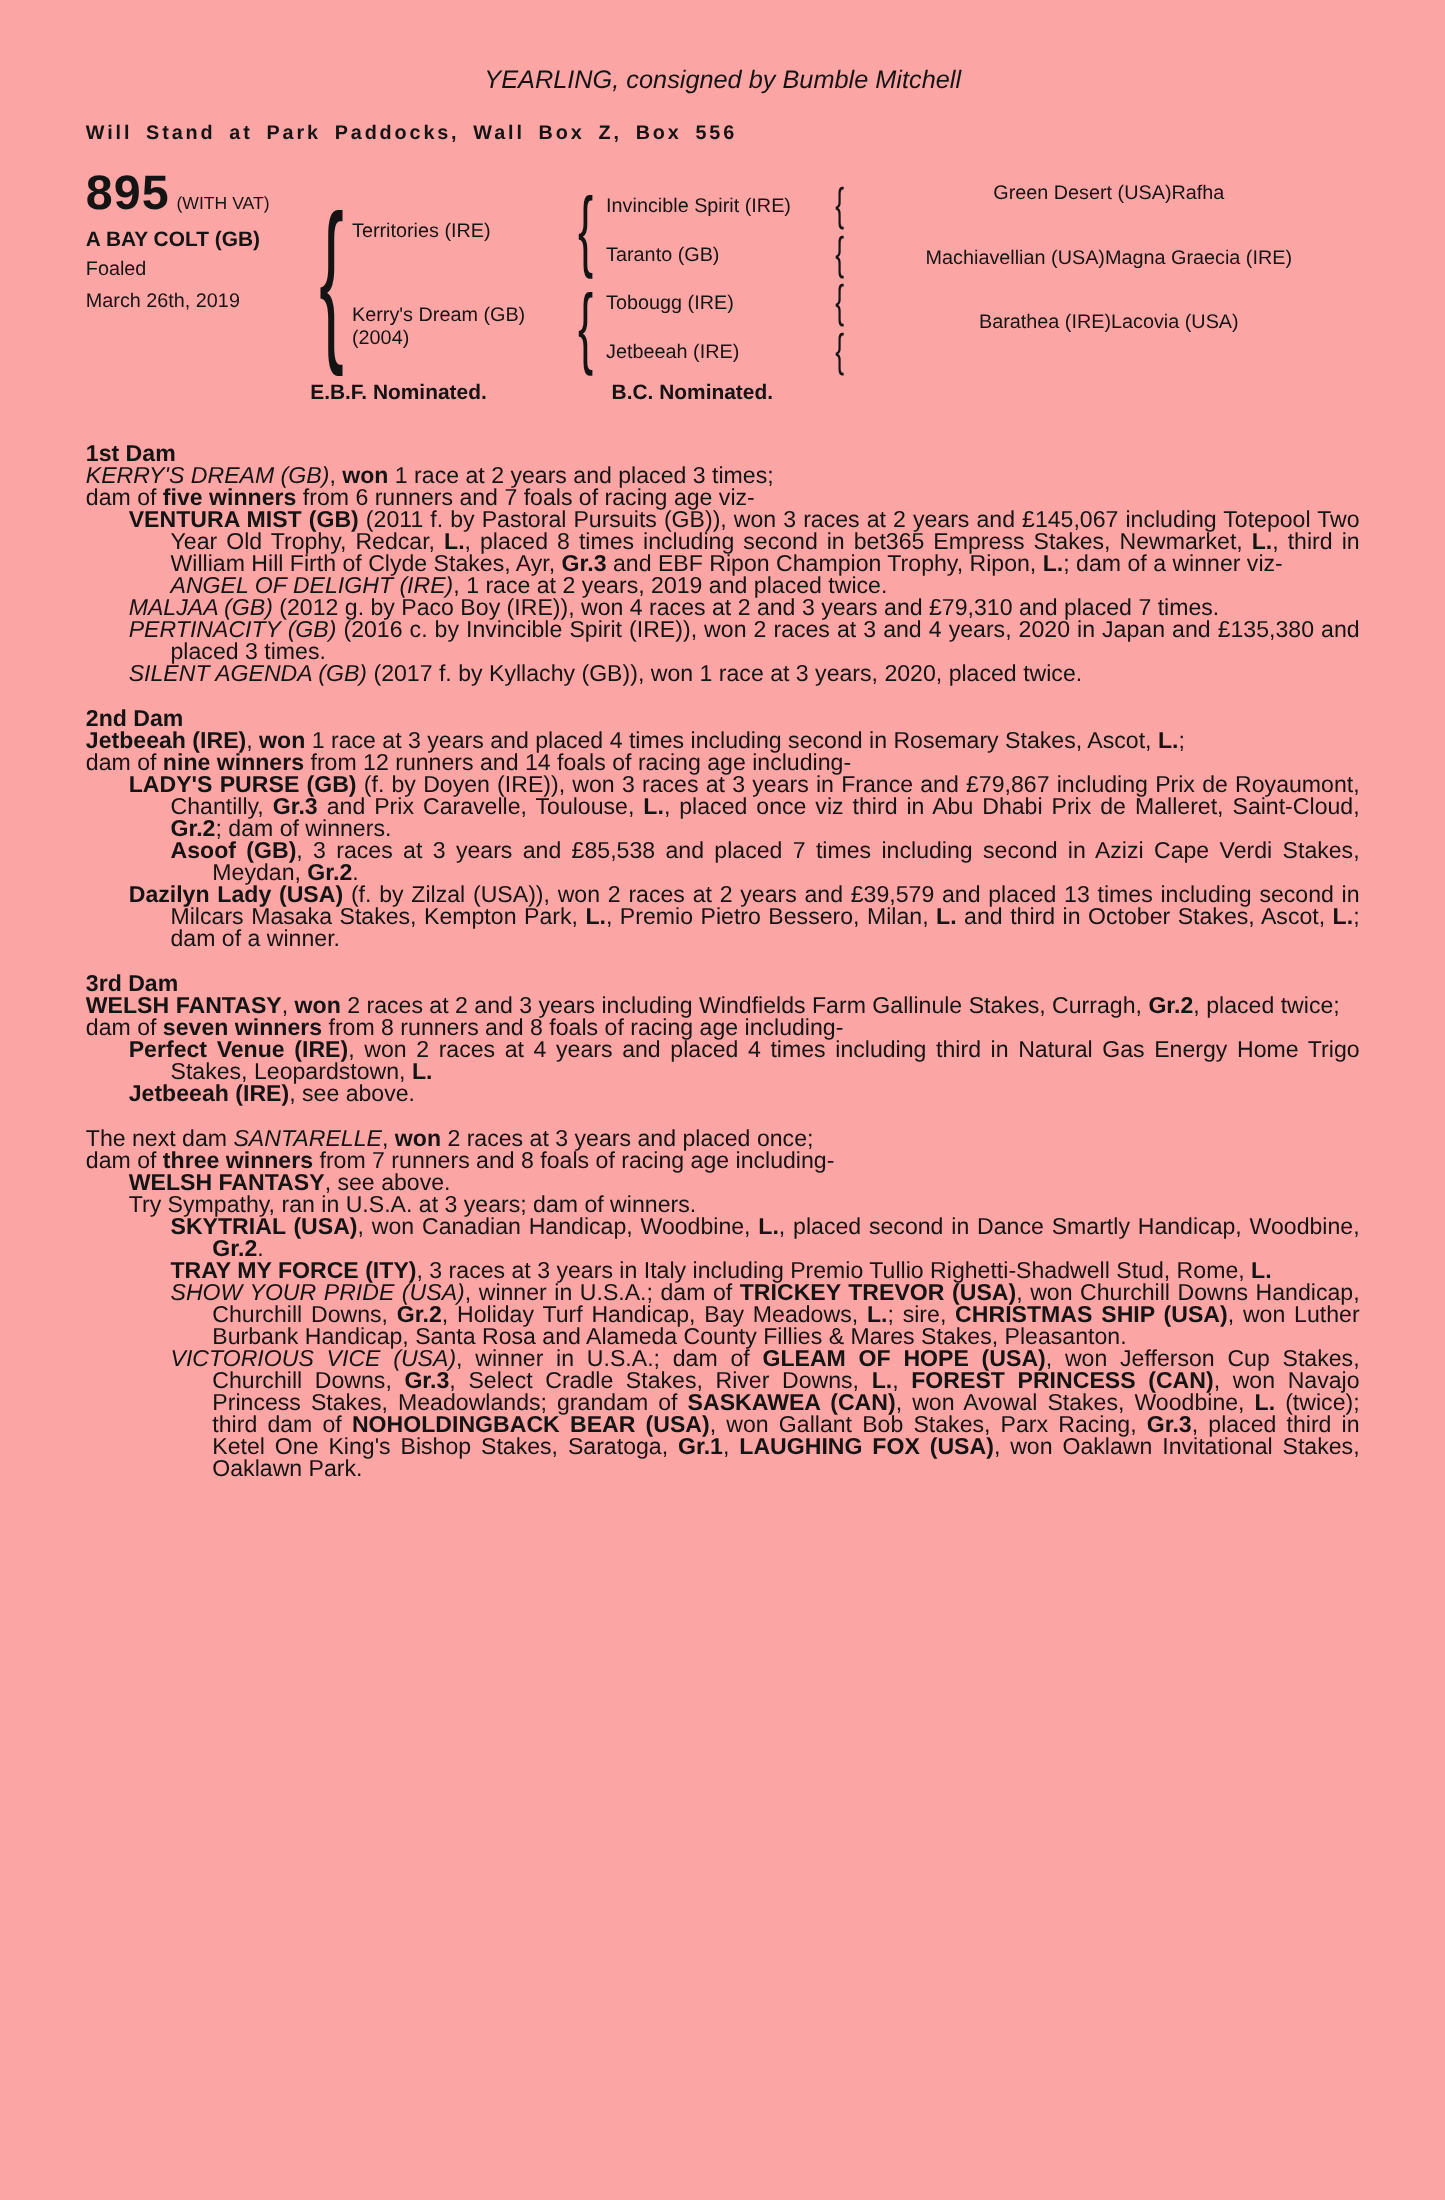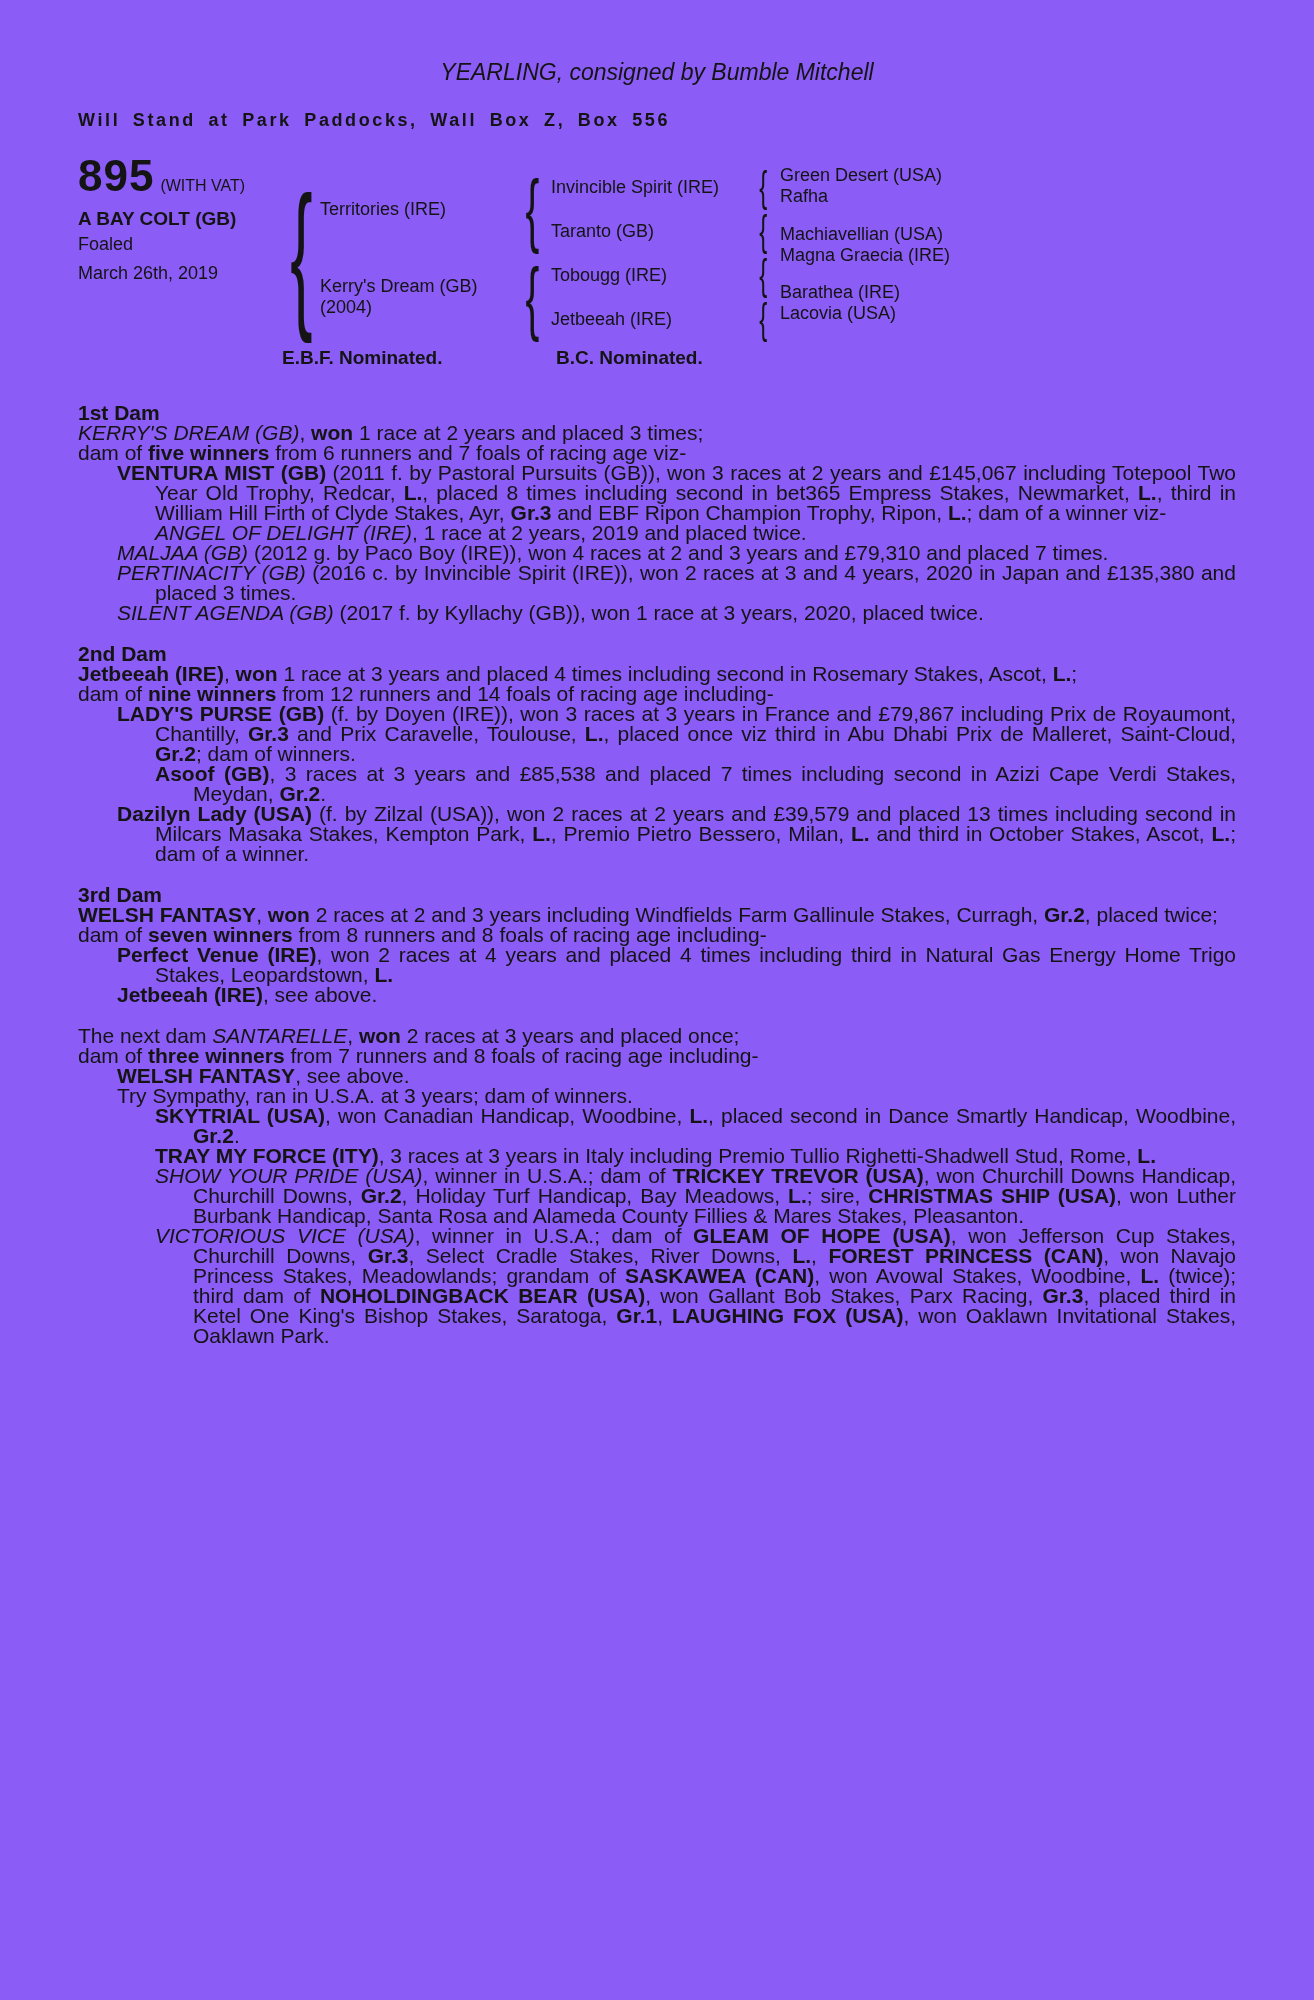--- a/index.html
+++ b/index.html
@@ -1,17 +1,17 @@
 <!DOCTYPE html>
 <html><head>
 <meta charset="utf-8">
 <style>
   html,body{margin:0;padding:0;background:#e8e8e8;}
   .page{
-    width:1314px;height:2000px;margin:0 auto;background:#8b5cf6;color:#141414;
+    width:1314px;height:2000px;margin:0 auto;background:#fca5a5;color:#141414;
     font-family:"Liberation Sans","DejaVu Sans",sans-serif;
     box-sizing:border-box;padding:58px 78px 0 78px;overflow:hidden;position:relative;
   }
   .consignor{ text-align:center;font-style:italic;font-size:23px;line-height:28px; }
   .stand-line{ font-weight:bold;font-size:18px;letter-spacing:2.6px;word-spacing:5px;margin-top:24px; }
 
   
   .pedigree{ display:flex;margin-top:34px;height:176px;font-size:18px;line-height:21px; }
   .lot-col{ width:210px;flex:0 0 auto; }
   .lot-num-row{ white-space:nowrap; }
@@ -26,21 +26,21 @@
   .brace{ line-height:1;font-weight:400;display:block; }
   .brace.big{ font-size:176px;transform:scale(0.38,0.92); }
   .brace.mid{ font-size:86px;transform:scale(0.48,0.95); }
   .brace.sm{ font-size:44px;transform:scale(0.55,0.95); }
 
   .gen1{ width:205px;flex:0 0 auto;display:flex;flex-direction:column; }
   .gen1 .cell{ flex:1;display:flex;flex-direction:column;justify-content:center;padding-left:6px; }
   .gen2{ width:205px;flex:0 0 auto;display:flex;flex-direction:column; }
   .gen2 .cell{ flex:1;display:flex;align-items:center;padding-left:6px; }
   .gen3{ flex:1;display:flex;flex-direction:column; }
-  .gen3 .pair{ flex:1;display:flex;flex-direction:column;padding-left:4px; }
+  .gen3 .pair{ flex:1;display:flex;flex-direction:row;justify-content:center;padding-left:4px; }
 
   .nominated{ position:relative;height:26px;margin-top:6px;font-weight:bold;font-size:19px; }
   .nominated .ebf{ position:absolute;left:204px; }
   .nominated .bc{ position:absolute;left:478px; }
 
   
   .sections{ margin-top:30px;font-size:21px;line-height:20px; }
   .section{ margin-top:21px; }
   .section:first-child{ margin-top:0; }
   .sec-heading{ font-weight:bold; }

